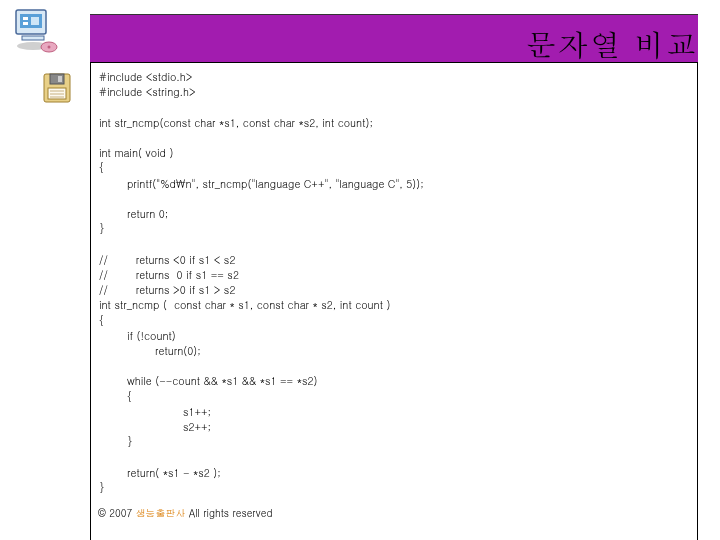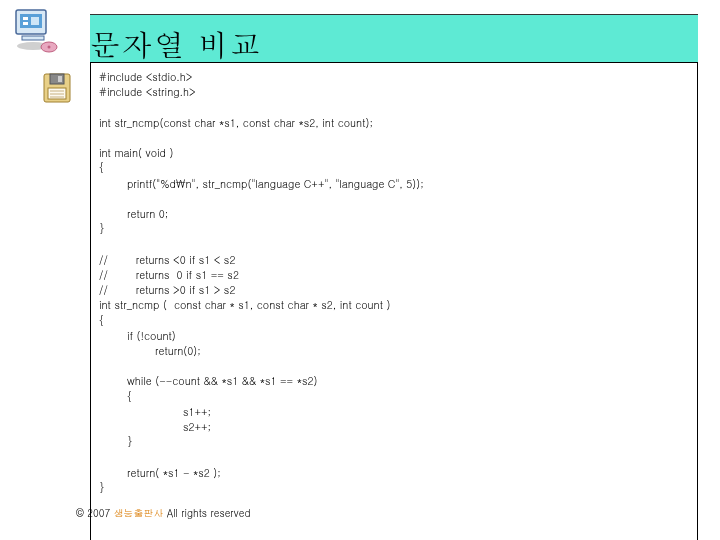--- a/index.html
+++ b/index.html
@@ -18,26 +18,26 @@
     width: 50px;
     height: 50px;
     z-index: 10;
   }
   .title-band {
     position: absolute;
     left: 90px;
     right: 22px;
     top: 14px;
     height: 58px;
-    background: #5eead4;
+    background: #a21caf;
     border-top: 1px solid #333;
     border-bottom: 1px solid #333;
     display: flex;
     align-items: center;
-    justify-content: flex-start;
+    justify-content: flex-end;
   }
   .title-text {
     font-size: 30px;
     font-weight: 400;
     letter-spacing: 2px;
     color: #000;
     font-family: "Batang", "Malgun Gothic", serif;
   }
   .disk-icon {
     position: absolute;
@@ -57,21 +57,21 @@
     background: #fff;
     padding: 6px 8px;
     font-family: "Gulim", "Arial", sans-serif;
     font-size: 10.5px;
     line-height: 1.45;
     color: #000;
     white-space: pre;
   }
   .footer {
     position: absolute;
-    left: 76px;
+    left: 98px;
     bottom: 20px;
     font-size: 10px;
     color: #000;
   }
   .footer .orange { color: #d97a00; }
 </style>
 </head>
 <body>
 
 <div class="computer-icon">

